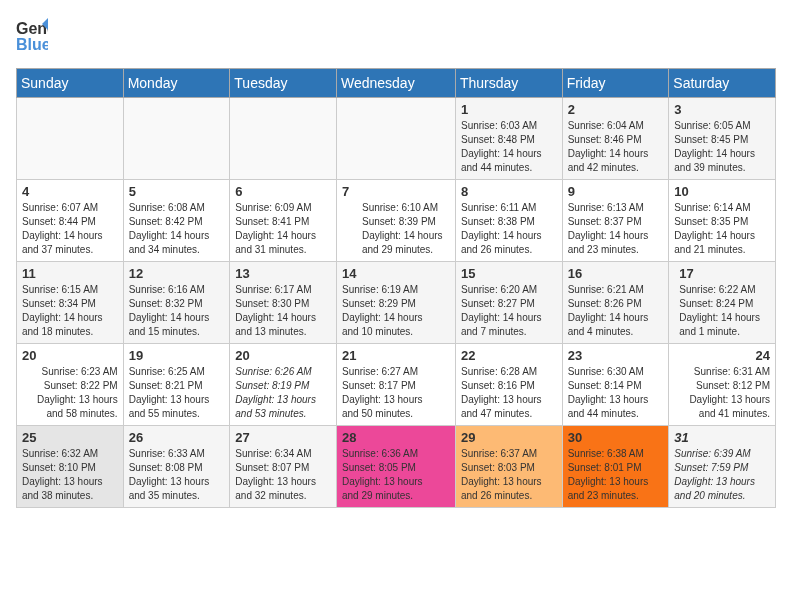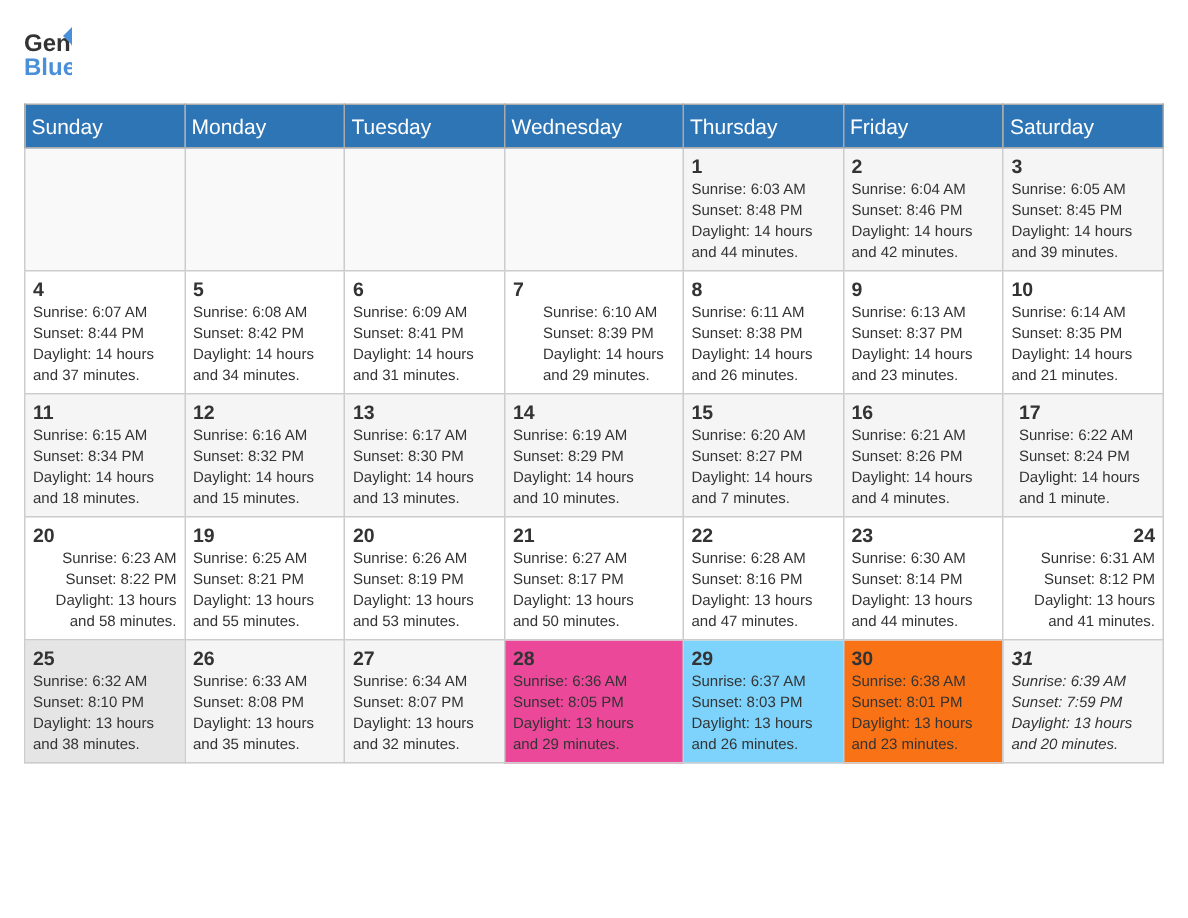--- a/index.html
+++ b/index.html
@@ -250,21 +250,21 @@
         </td>
         <td style="background: rgb(255, 255, 255);">
           <span class="day-number">19</span>
           <div class="day-info" style="white-space: pre-line;">Sunrise: 6:25 AM
 Sunset: 8:21 PM
 Daylight: 13 hours
 and 55 minutes.</div>
         </td>
         <td style="background: rgb(255, 255, 255);">
           <span class="day-number">20</span>
-          <div class="day-info" style="white-space: pre-line;">Sunrise: 6:26 AM
+          <div class="day-info" style="white-space: pre-line; font-style: italic;">Sunrise: 6:26 AM
 Sunset: 8:19 PM
 Daylight: 13 hours
 and 53 minutes.</div>
         </td>
         <td style="background: rgb(255, 255, 255);">
           <span class="day-number">21</span>
           <div class="day-info" style="white-space: pre-line;">Sunrise: 6:27 AM
 Sunset: 8:17 PM
 Daylight: 13 hours
 and 50 minutes.</div>
@@ -313,21 +313,21 @@
 Daylight: 13 hours
 and 32 minutes.</div>
         </td>
         <td style="background: #ec4899;">
           <span class="day-number">28</span>
           <div class="day-info" style="white-space: pre-line;">Sunrise: 6:36 AM
 Sunset: 8:05 PM
 Daylight: 13 hours
 and 29 minutes.</div>
         </td>
-        <td style="background: #7dd3fc;">
+        <td style="background: #fdba74;">
           <span class="day-number">29</span>
           <div class="day-info" style="white-space: pre-line;">Sunrise: 6:37 AM
 Sunset: 8:03 PM
 Daylight: 13 hours
 and 26 minutes.</div>
         </td>
         <td style="background: #f97316;">
           <span class="day-number">30</span>
           <div class="day-info" style="white-space: pre-line;">Sunrise: 6:38 AM
 Sunset: 8:01 PM

